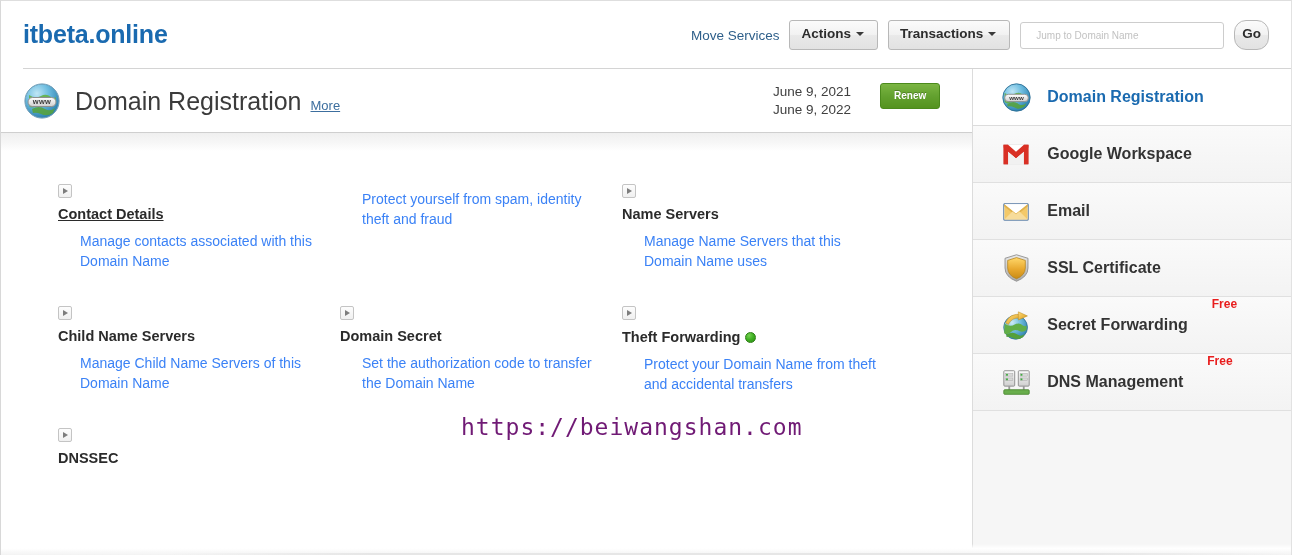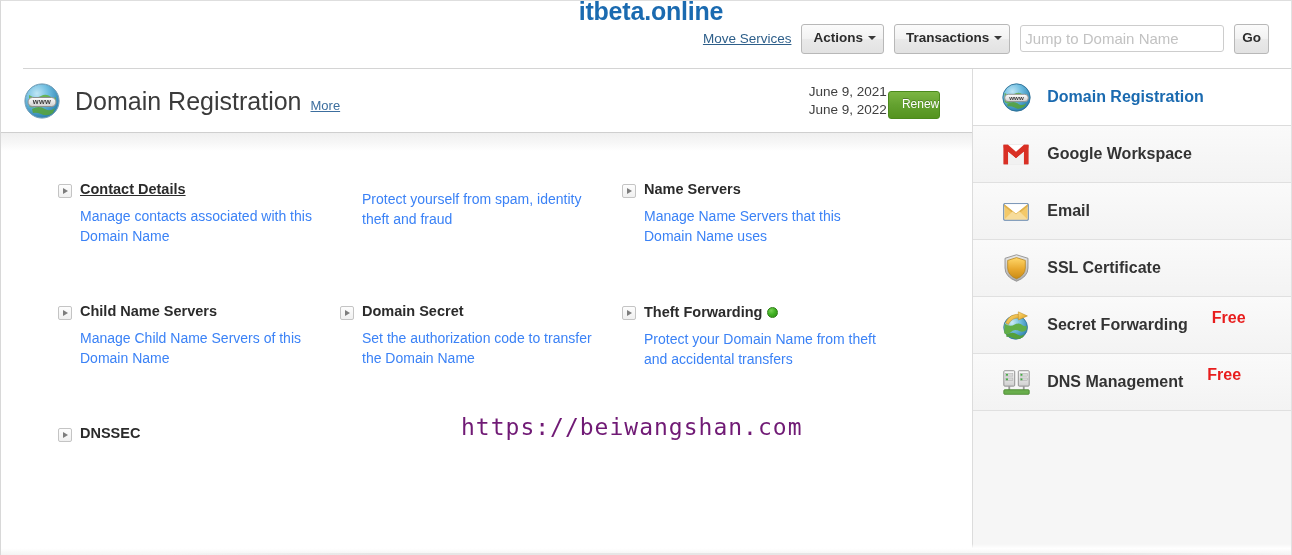--- a/index.html
+++ b/index.html
@@ -23,21 +23,20 @@
   }
 
   
   #topbar {
     position: relative;
     height: 68px;
     background: #ffffff;
     display: flex;
     align-items: center;
     padding: 0 12px 0 22px;
-    flex-direction: column;
   }
 
   #brand-title {
     font-size: 25px;
     font-weight: bold;
     color: #1a6ab0;
     letter-spacing: -0.2px;
     line-height: 1;
     margin-top: -2px;
   }
@@ -46,66 +45,65 @@
     margin-left: auto;
     display: flex;
     align-items: center;
     gap: 10px;
     padding-right: 10px;
   }
 
   .link-plain {
     font-size: 13.5px;
     color: #2e5f8a;
-    text-decoration: underline;
     cursor: pointer;
     white-space: nowrap;
   }
 
   .btn-gray {
     font-size: 13.5px;
     font-weight: bold;
     color: #2c2c2c;
     background: linear-gradient(to bottom, #fbfbfb 0%, #f2f2f2 48%, #e9e9e9 52%, #e2e2e2 100%);
     border: 1px solid #b8b8b8;
     border-radius: 3px;
-    padding: 6px 7px 7px 11px;
+    padding: 6px 13px 7px 11px;
     cursor: pointer;
     white-space: nowrap;
     line-height: 1.1;
   }
   .btn-gray .caret {
     display: inline-block;
     margin-left: 5px;
     border-left: 4px solid transparent;
     border-right: 4px solid transparent;
     border-top: 4px solid #3a3a3a;
     vertical-align: 2px;
   }
 
   #jump-input {
     width: 204px;
     height: 27px;
     border: 1px solid #cdcdcd;
     border-radius: 3px;
-    padding: 0 4px;
-    font-size: 15px;
+    padding: 0 15px;
+    font-size: 10px;
     font-family: "Liberation Sans", sans-serif;
     color: #333;
     background: #fff;
   }
   #jump-input::placeholder { color: #c2c2c2; }
 
   #go-button {
     font-size: 13.5px;
     font-weight: bold;
     color: #2c2c2c;
     background: linear-gradient(to bottom, #fbfbfb 0%, #f2f2f2 48%, #e9e9e9 52%, #e2e2e2 100%);
     border: 1px solid #b8b8b8;
-    border-radius: 3px;
+    border-radius: 12px;
     padding: 6px 7px 7px 7px;
     cursor: pointer;
     line-height: 1.1;
   }
 
   #topbar-rule {
     position: absolute;
     left: 22px;
     right: 0;
     bottom: 0;
@@ -150,41 +148,41 @@
     color: #3c6e9e;
     text-decoration: underline;
     margin-left: 9px;
     margin-top: 9px;
     cursor: pointer;
   }
 
   #service-header-right {
     margin-left: auto;
     display: flex;
-    align-items: flex-end;
-    gap: 1px;
+    align-items: flex-start;
+    gap: 29px;
     padding-right: 22px;
   }
 
   #service-dates {
     text-align: right;
     font-size: 13.5px;
     color: #404040;
     line-height: 1.35;
     white-space: nowrap;
   }
 
   #renew-button {
-    font-size: 12px;
-    font-weight: normal;
+    font-size: 10px;
+    font-weight: bold;
     color: #ffffff;
     background: linear-gradient(to bottom, #7bb542 0%, #63a12f 50%, #54931f 100%);
     border: 1px solid #4b8a1c;
     border-radius: 3px;
-    padding: 6px 0 7px 13px;
+    padding: 6px 13px 7px 13px;
     cursor: pointer;
     text-shadow: 0 -1px 0 rgba(0,0,0,0.25);
     line-height: 1.1;
   }
 
   #header-rule {
     position: absolute;
     left: 0;
     right: 0;
     bottom: 0;
@@ -208,20 +206,21 @@
 
   .feature {
     position: relative;
     padding-right: 16px;
   }
 
   .feature-head {
     display: flex;
     align-items: flex-start;
     gap: 8px;
+    flex-direction: column;
   }
 
   .arrow-box {
     flex: 0 0 auto;
     width: 14px;
     height: 14px;
     margin-top: 3px;
     background: linear-gradient(to bottom, #fdfdfd 0%, #f0f0f0 100%);
     border: 1px solid #c4c4c4;
     border-radius: 2px;
@@ -322,26 +321,26 @@
   .side-label {
     margin-left: 14px;
     font-size: 16px;
     font-weight: bold;
     color: #333333;
     white-space: nowrap;
   }
   .side-item.active .side-label { color: #1a6ab0; }
 
   .free-badge {
-    font-size: 16px;
+    font-size: 12px;
     font-weight: bold;
     color: #e81d1d;
     margin-left: 4px;
     align-self: flex-start;
-    margin-top: 12px;
+    margin-top: 0;
     padding-left: 20px;
   }
 
   #sidebar-filler { background: #f6f6f6; height: 100%; }
 
   
   #bottom-fade {
     position: absolute;
     left: 0;
     right: 0;

